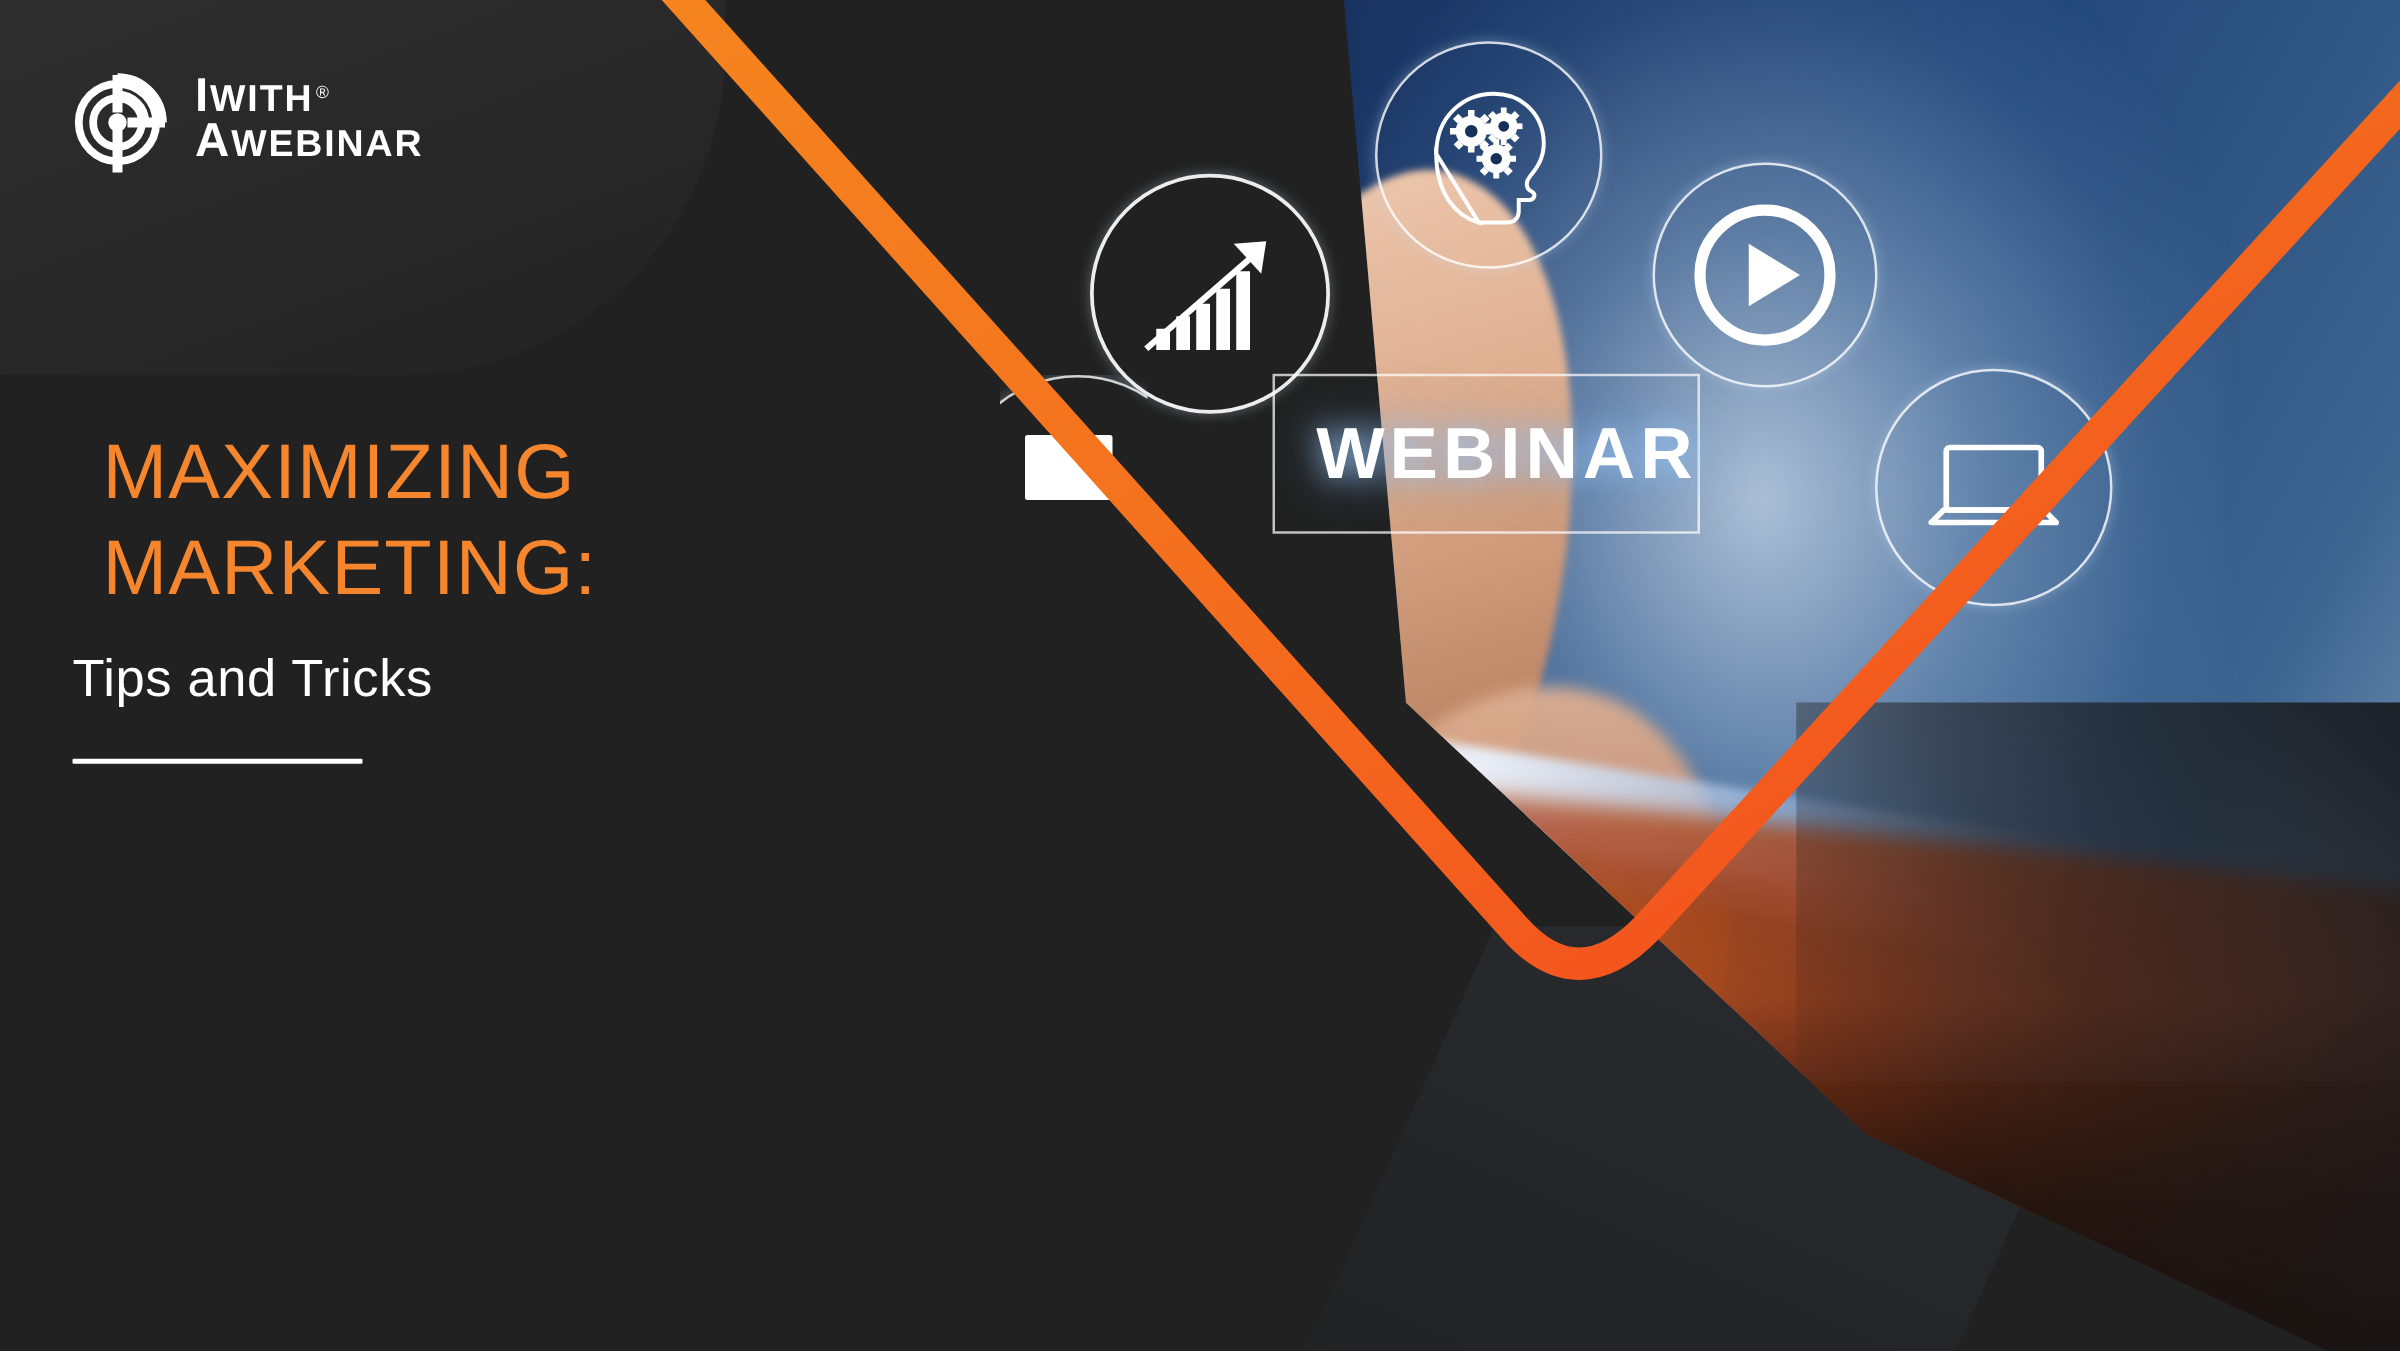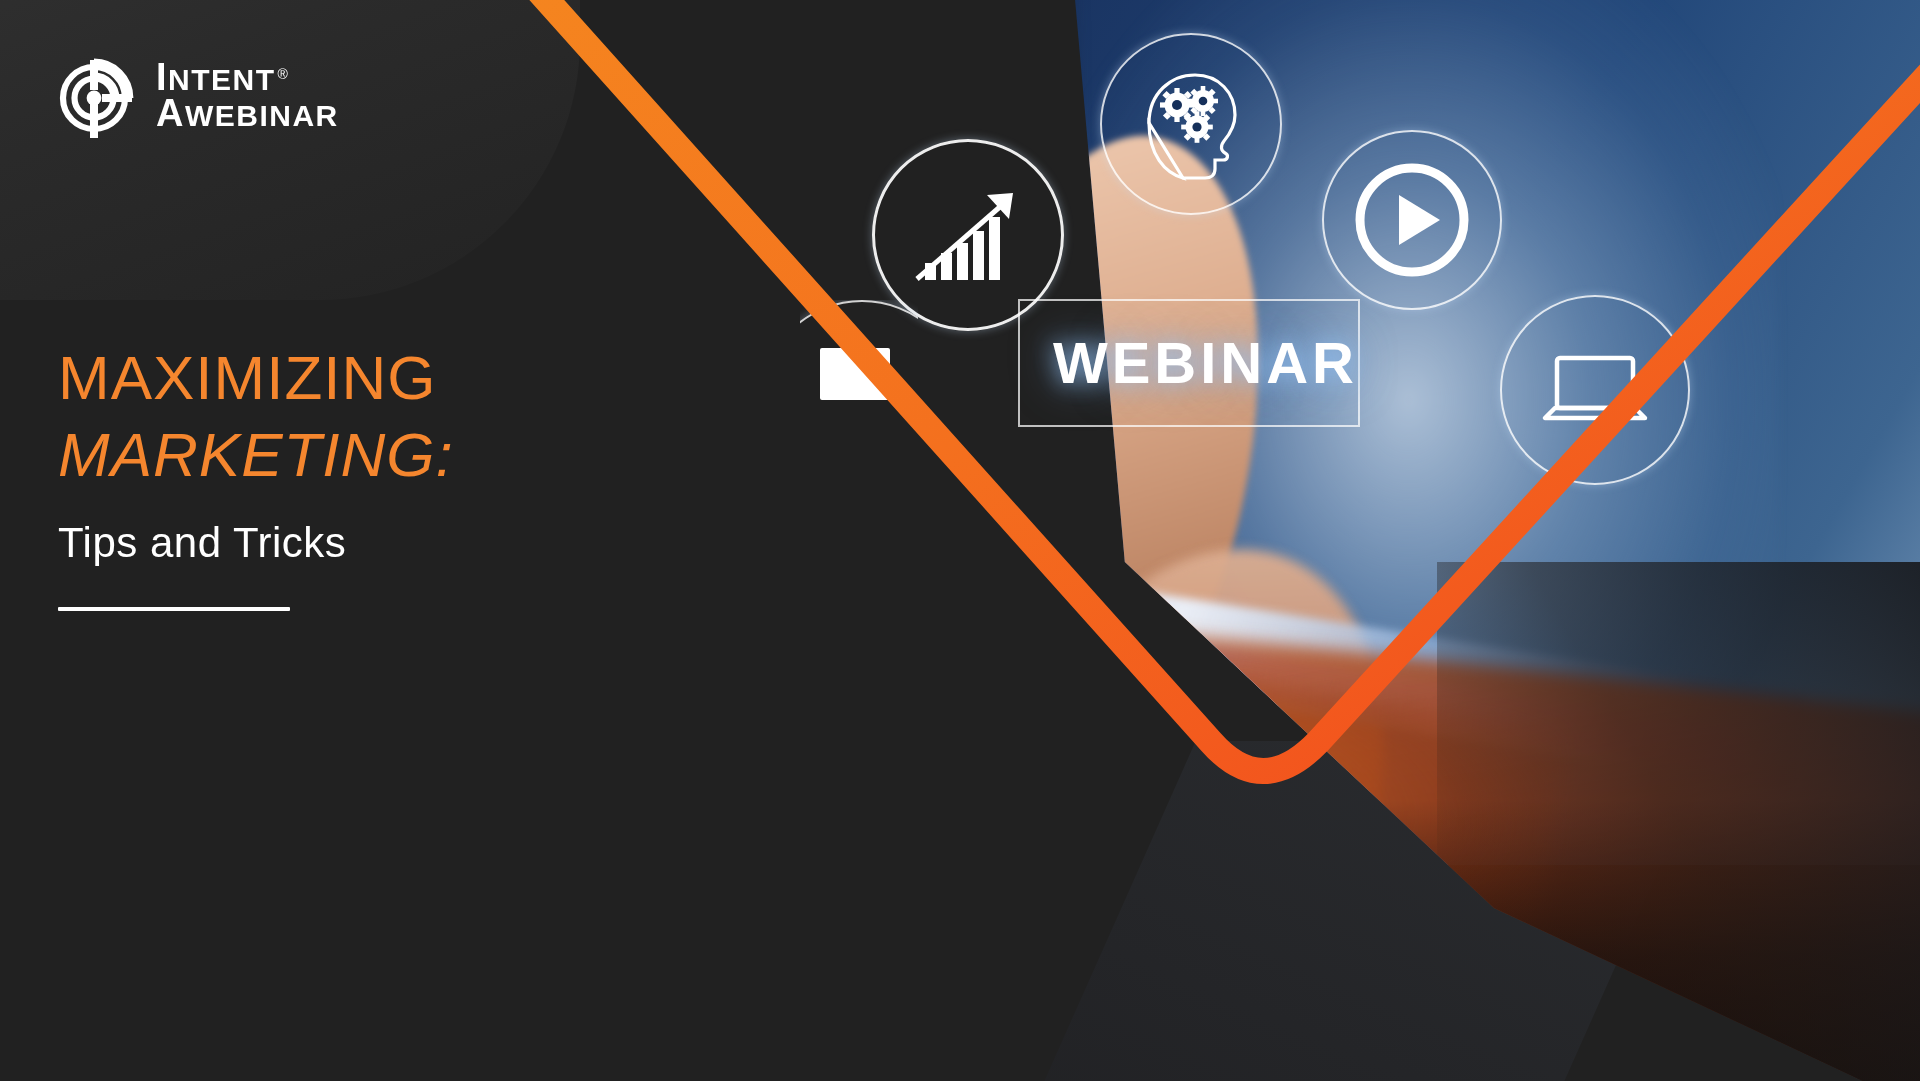--- a/index.html
+++ b/index.html
@@ -124,25 +124,25 @@
     color:#ffffff;font-family:"Liberation Sans",sans-serif;font-weight:bold;
     font-size:30px;letter-spacing:1.5px;position:relative;white-space:nowrap;
   }
   .logo-line .cap{font-size:38px;}
   .logo-line .sm{font-size:30px;}
   .reg-mark{font-size:14px;vertical-align:super;font-weight:normal;margin-left:2px;}
 
   .headline{position:absolute;left:58px;top:340px;width:820px;}
   .h-line{
     font-family:"Liberation Sans",sans-serif;color:#F5862E;
-    letter-spacing:1px;white-space:nowrap;
+    letter-spacing:1px;white-space:nowrap;margin-left:24px;
   }
   .h-1{font-size:62px;font-weight:500;line-height:1.22;}
   .h-2{font-size:66px;font-weight:bold;line-height:1.22;letter-spacing:.5px;}
-  .h-3{font-size:62px;font-weight:300;line-height:1.25;font-style:italic;}
+  .h-3{font-size:62px;font-weight:300;line-height:1.25;}
   .subtitle{
     font-family:"Liberation Sans",sans-serif;color:#ffffff;
     font-size:42px;font-weight:400;letter-spacing:.5px;margin-top:26px;white-space:nowrap;
   }
   .divider{margin-top:40px;width:232px;height:4px;background:#ffffff;border-radius:1px;}
 </style>
 </head>
 <body>
 
 <div class="banner">
@@ -300,21 +300,21 @@
         <g fill="none" stroke="#ffffff" stroke-width="6.8" stroke-linecap="butt">
           <path d="M36 10 A36 36 0 0 1 72 46"></path>
           <path d="M36 24 A22 22 0 0 1 58 46"></path>
         </g>
         <rect x="32" y="8" width="8" height="30" fill="#ffffff"></rect>
         <rect x="44" y="42" width="30" height="8" fill="#ffffff"></rect>
       </svg>
     </div>
     <div class="logo-words">
       <div class="logo-line">
-        <span class="cap">I</span><span class="sm">NTENT</span><span class="reg-mark">®</span>
+        <span class="cap">I</span><span class="sm">WITH</span><span class="reg-mark">®</span>
       </div>
       <div class="logo-line">
         <span class="cap">A</span><span class="sm">WEBINAR</span>
       </div>
     </div>
   </div>
 
   <div class="headline">
     <div class="h-line h-1">MAXIMIZING</div>
     <div class="h-line h-3">MARKETING:</div>

